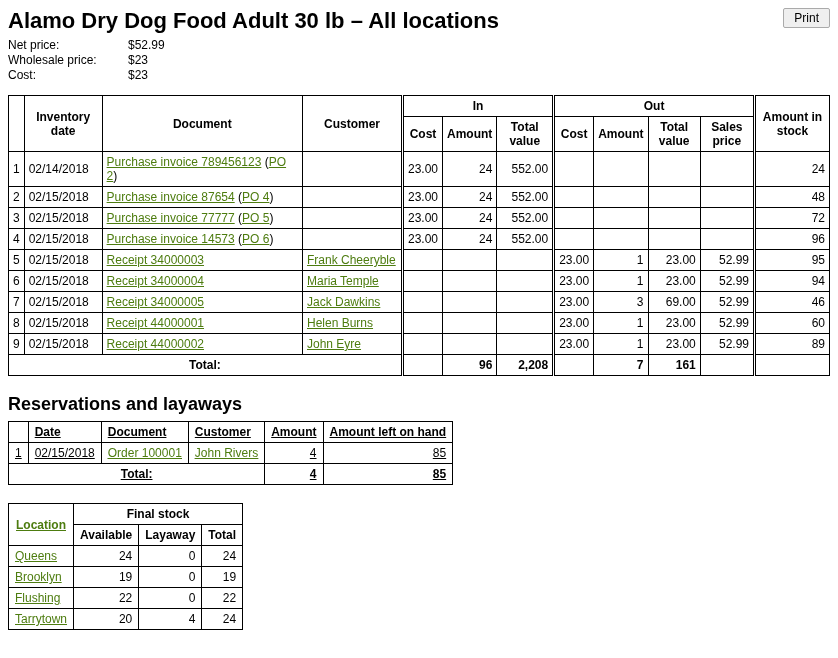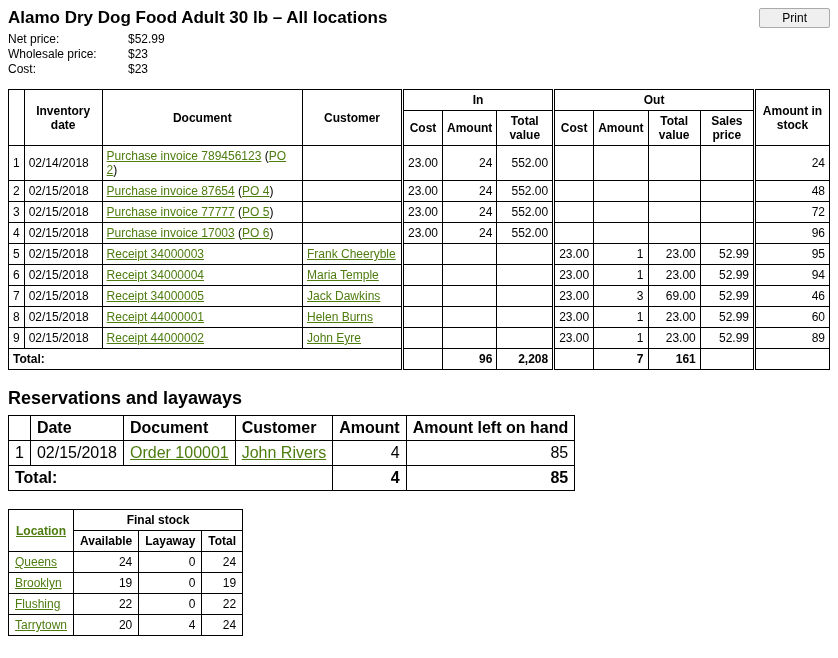--- a/index.html
+++ b/index.html
@@ -14,27 +14,27 @@
     width: 838px;
     padding: 8px 8px 20px 8px;
     box-sizing: border-box;
   }
   .header-row {
     display: flex;
     justify-content: space-between;
     align-items: flex-start;
   }
   h1 {
-    font-size: 17px;
+    font-size: 22px;
     font-weight: bold;
     margin: 0 0 4px 0;
   }
   .print-btn {
     font-size: 12px;
-    padding: 2px 22px;
+    padding: 2px 10px;
     background: #efefef;
     border: 1px solid #aaa;
     border-radius: 2px;
     cursor: pointer;
   }
   .meta-block {
     margin-bottom: 12px;
   }
   .meta-row {
     display: flex;
@@ -68,36 +68,37 @@
   .section-title {
     font-size: 18px;
     font-weight: bold;
     margin: 18px 0 6px 0;
   }
   table.res, table.res th, table.res td {
     border: 1px solid #000;
   }
   table.res th, table.res td {
     padding: 3px 6px;
-    font-size: 16px;
+    font-size: 12px;
+    text-decoration: underline;
   }
   table.res th { font-weight: bold; text-align: left; }
   table.res td.num { text-align: right; }
   table.final, table.final th, table.final td {
     border: 1px solid #000;
     padding-left: 48px;
   }
   table.final th, table.final td {
     padding: 3px 6px;
     font-size: 12px;
   }
   table.final th { font-weight: bold; text-align: center; }
   table.final td.num { text-align: right; }
   .total-row td { font-weight: bold; }
-  .total-label { text-align: left; font-weight: bold; margin-top: 13px; }
+  .total-label { text-align: center; font-weight: bold; margin-top: 13px; }
 </style>
 </head>
 <body>
 
 <div class="page">
 
   <div class="header-row">
     <h1>Alamo Dry Dog Food Adult 30 lb – All locations</h1>
     <button class="print-btn">Print</button>
   </div>
@@ -177,21 +178,21 @@
           <td class="num tbl-dblborder-right">552.00</td>
           <td class="num"></td>
           <td class="num"></td>
           <td class="num"></td>
           <td class="num tbl-dblborder-right"></td>
           <td class="num">72</td>
         </tr>
         <tr>
           <td class="num">4</td>
           <td>02/15/2018</td>
-          <td><a class="link">Purchase invoice 17003</a> (<a class="link">PO 6</a>)</td>
+          <td><a class="link">Purchase invoice 14573</a> (<a class="link">PO 6</a>)</td>
           <td class="tbl-dblborder-right"></td>
           <td class="num">23.00</td>
           <td class="num">24</td>
           <td class="num tbl-dblborder-right">552.00</td>
           <td class="num"></td>
           <td class="num"></td>
           <td class="num"></td>
           <td class="num tbl-dblborder-right"></td>
           <td class="num">96</td>
         </tr>

